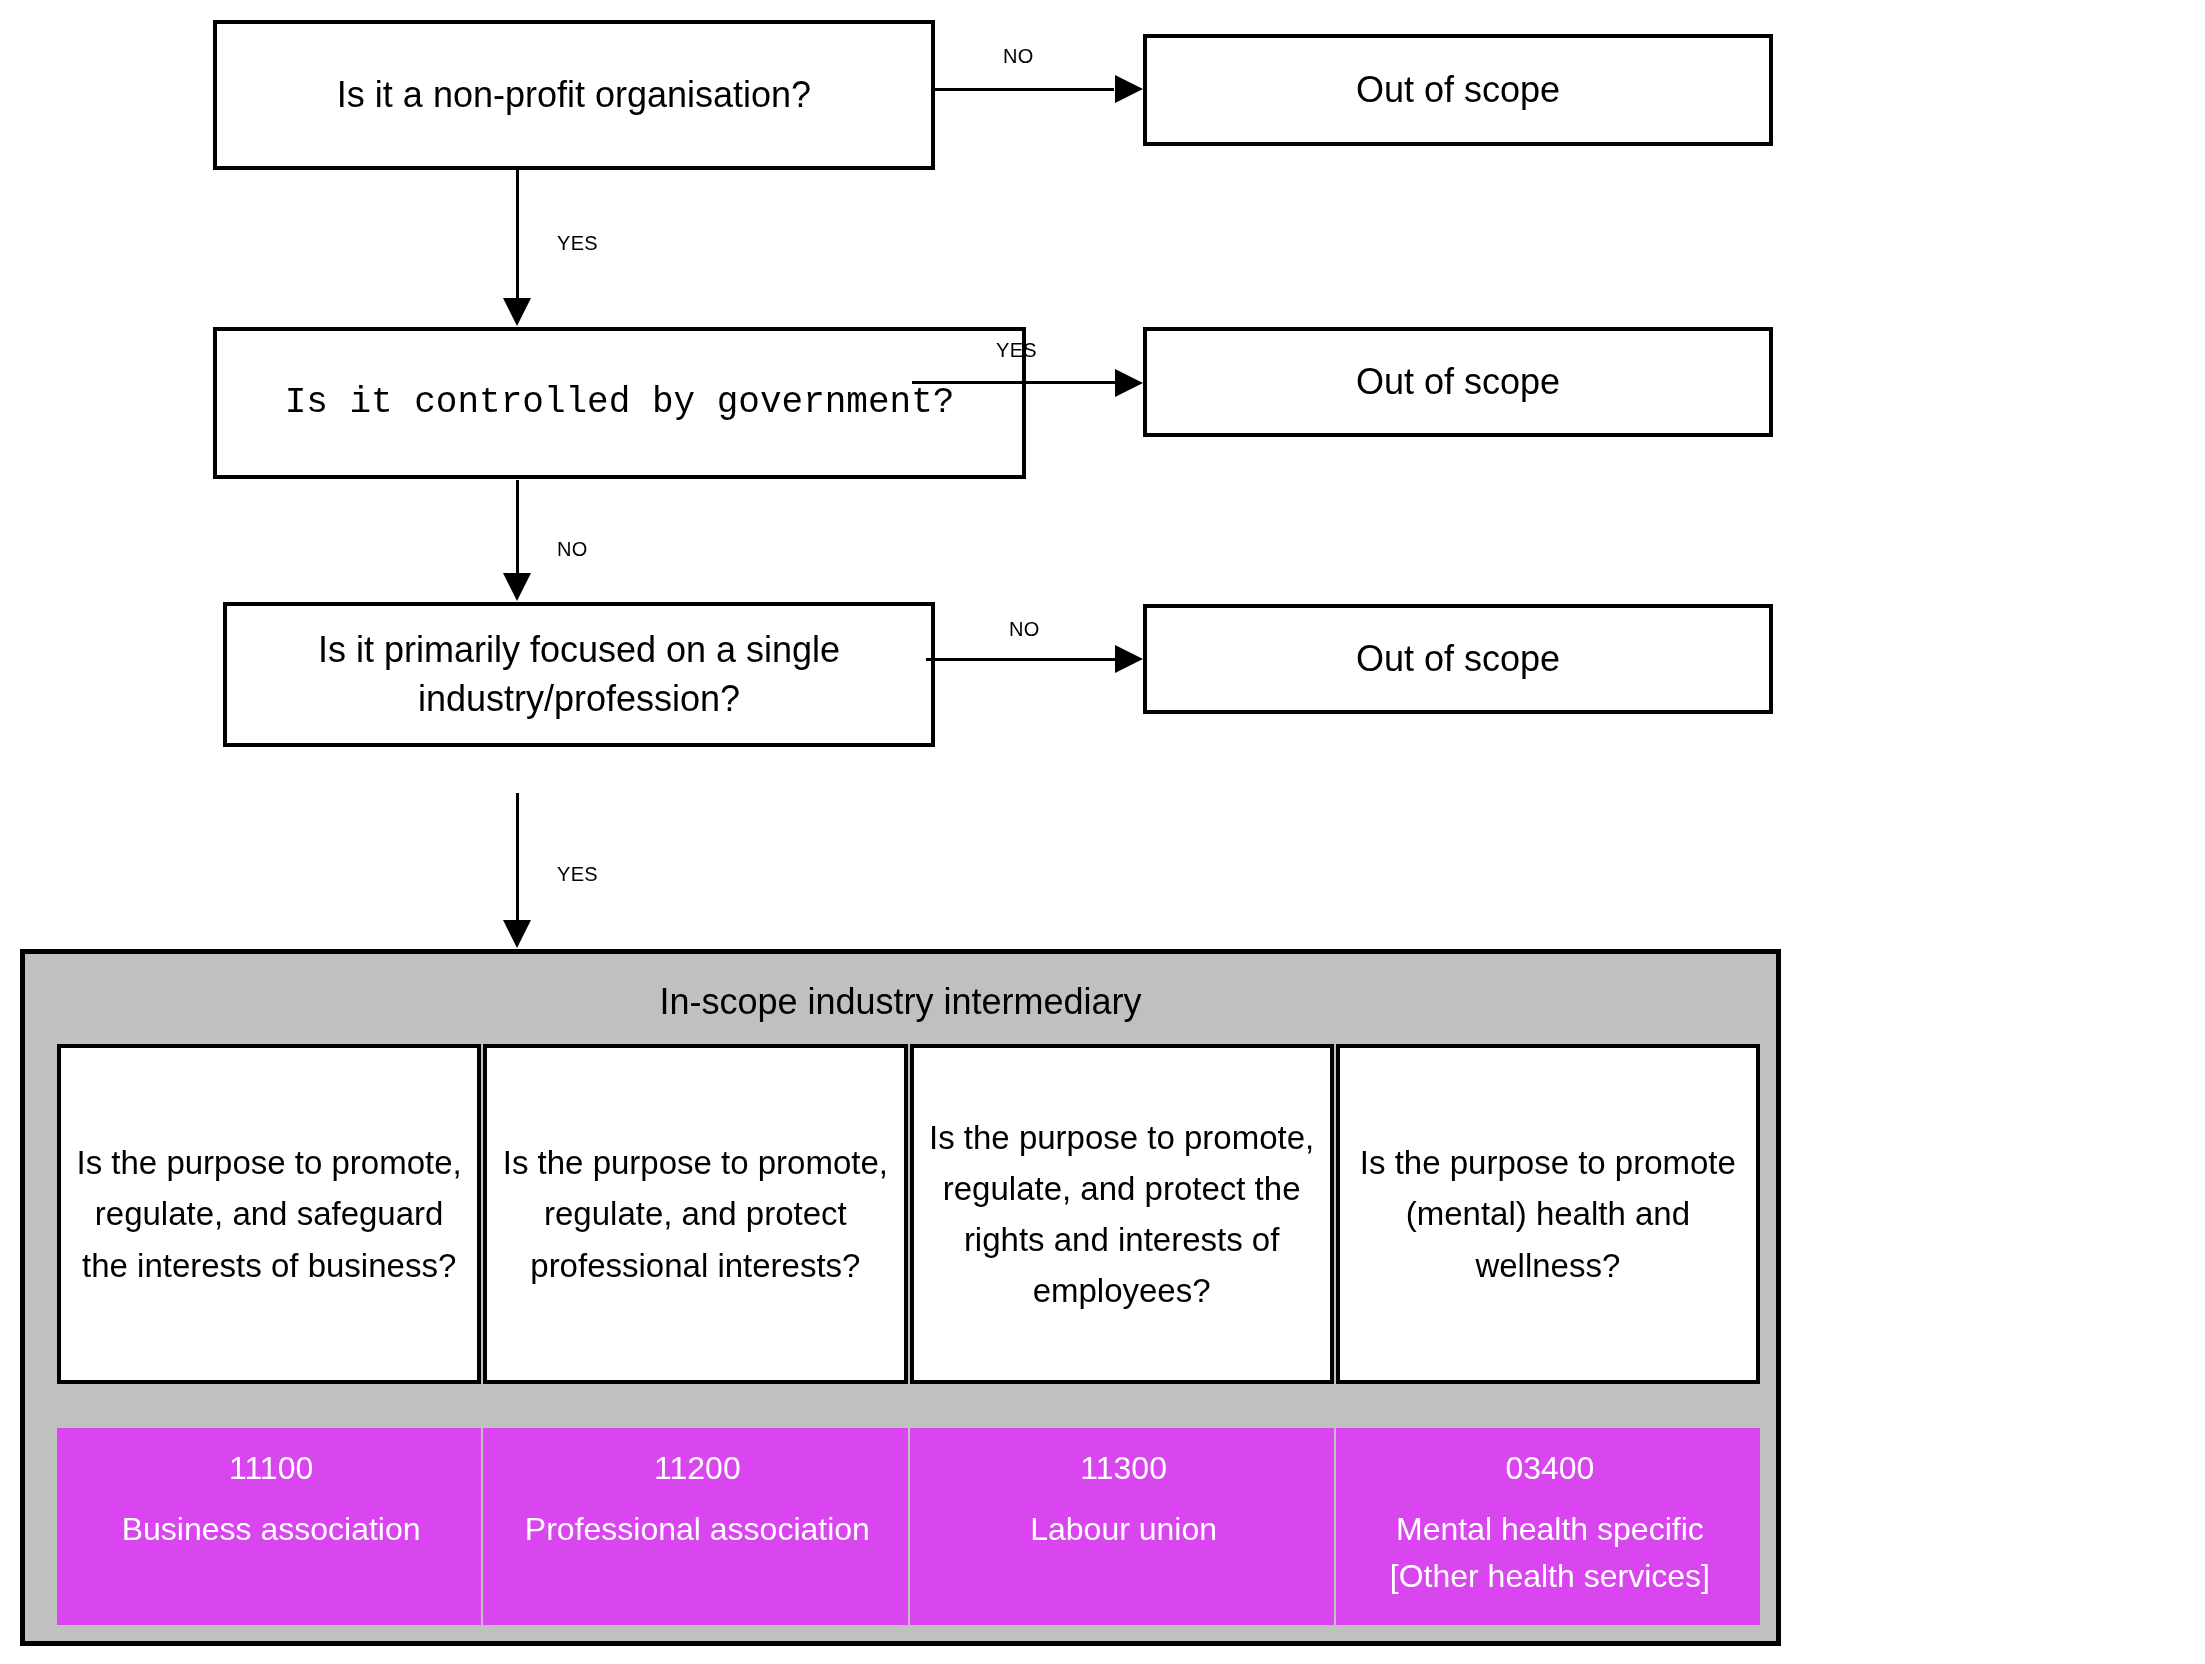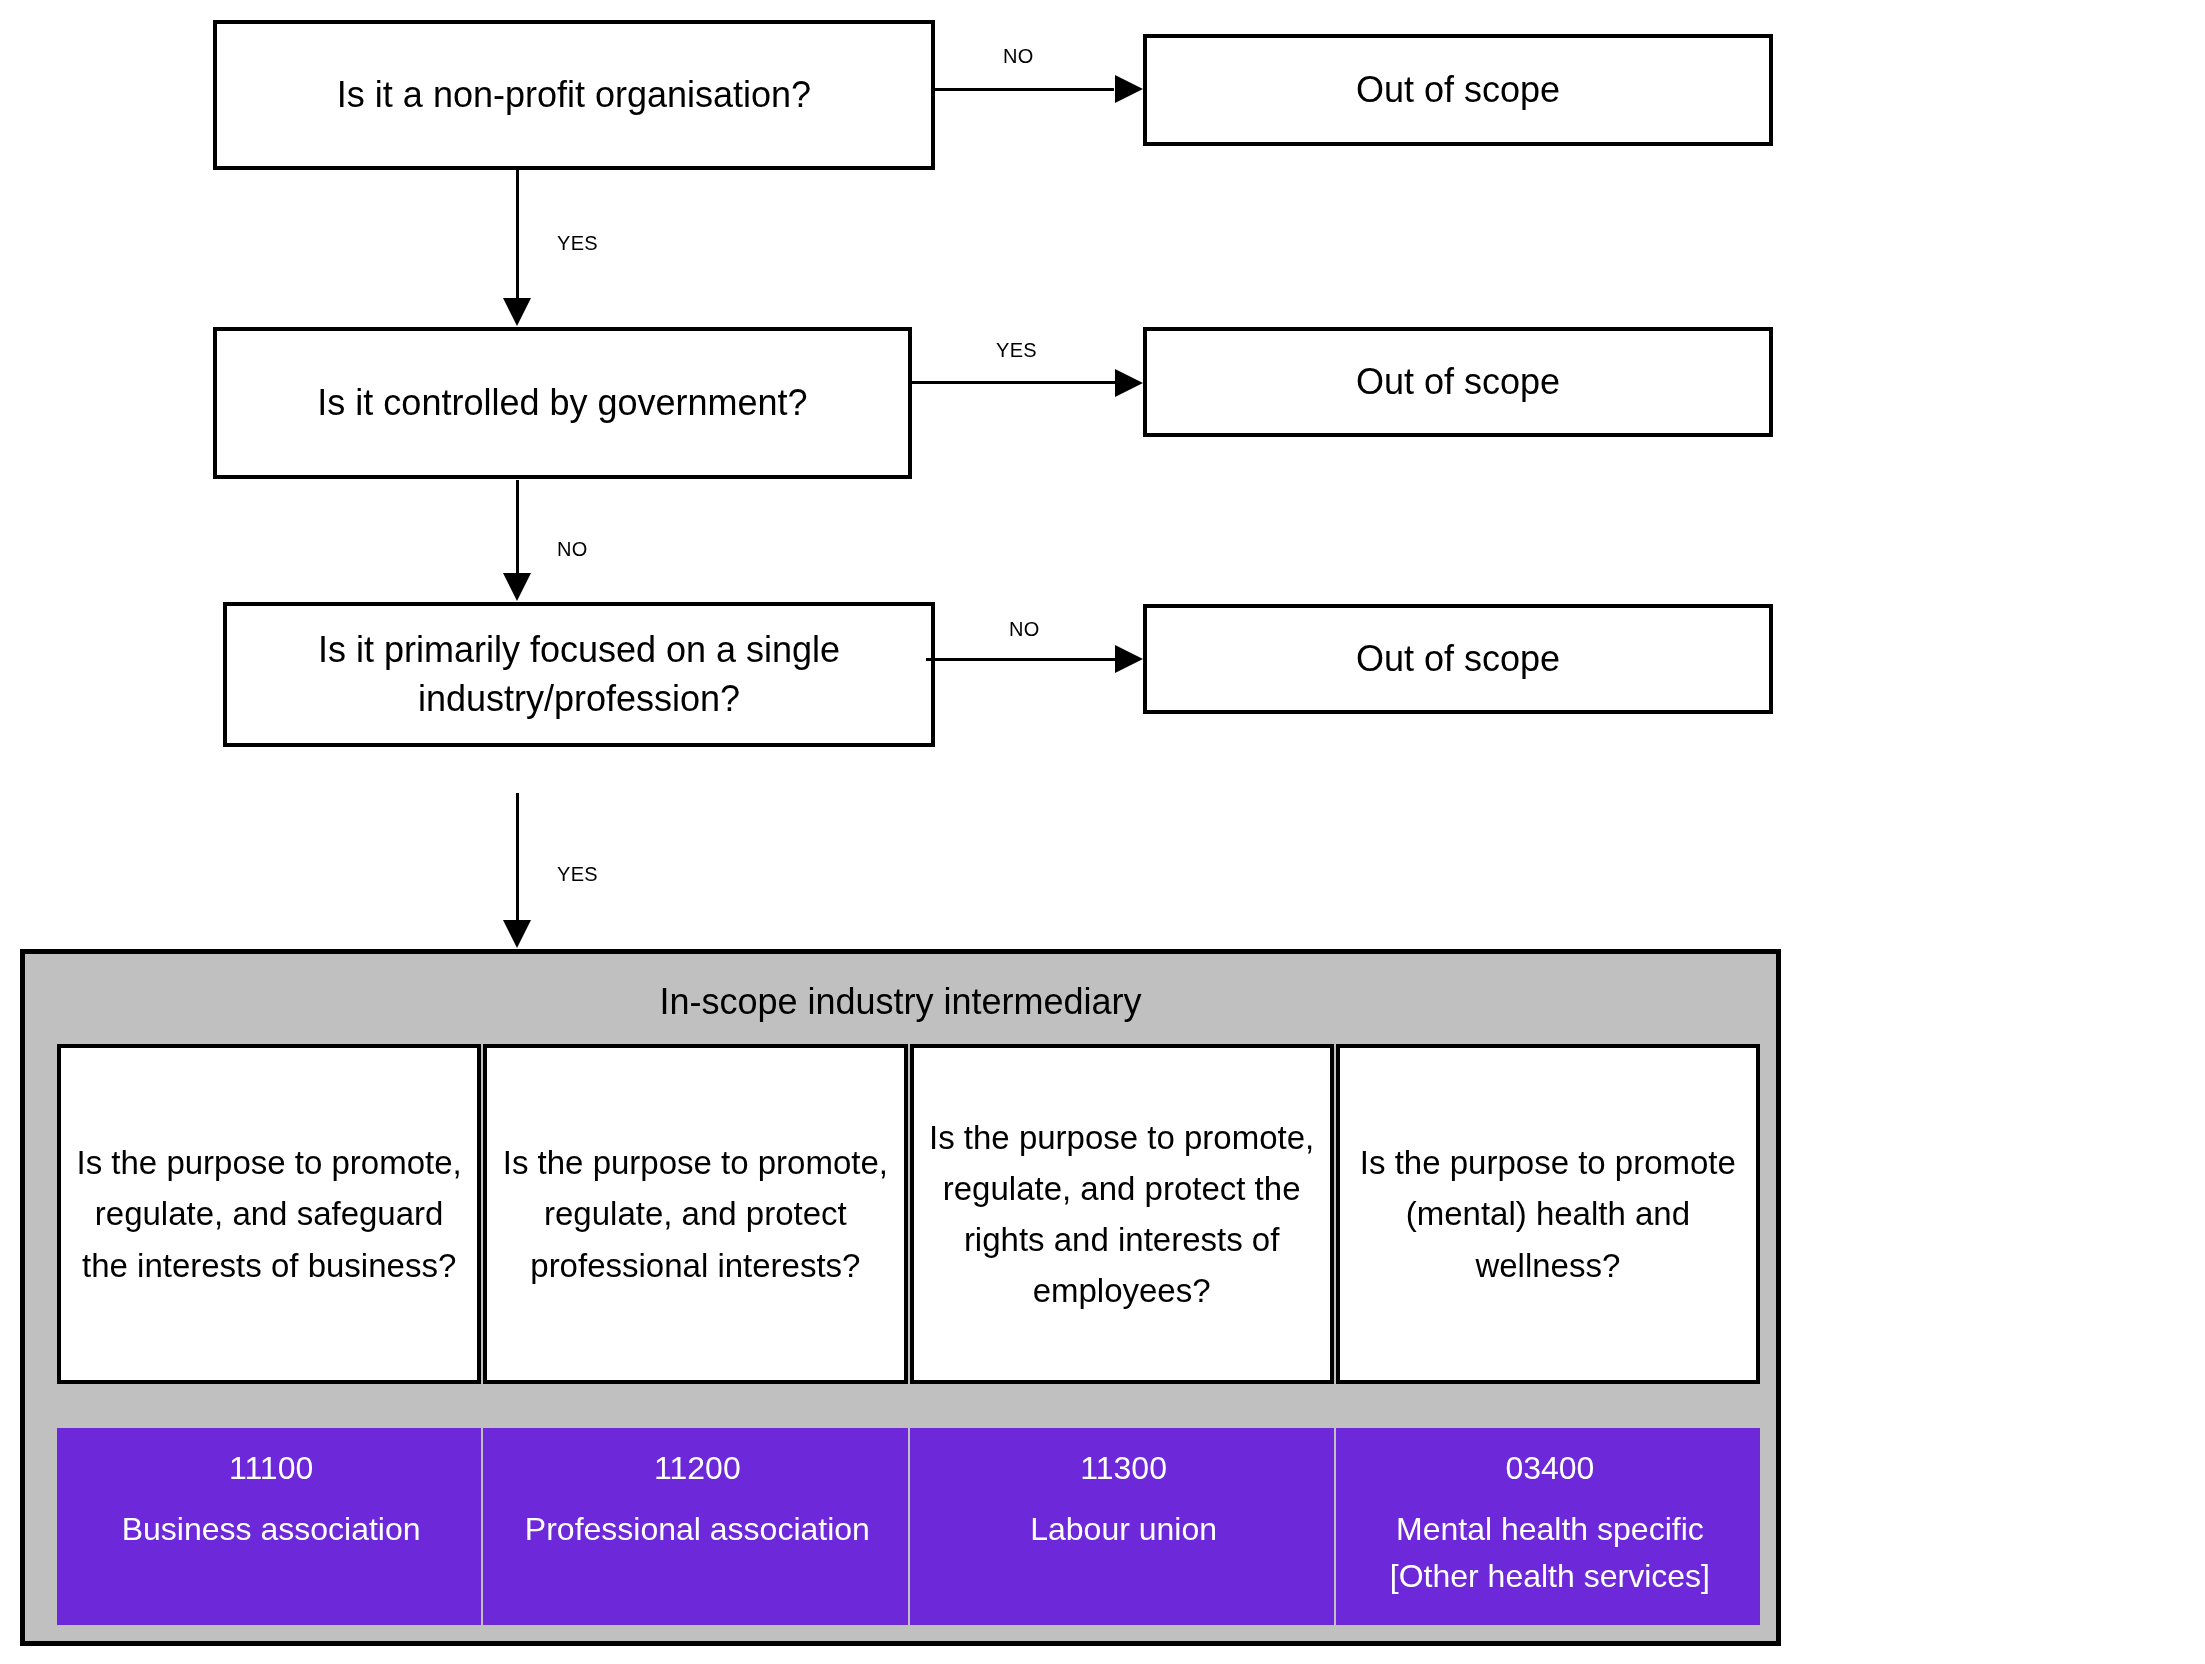--- a/index.html
+++ b/index.html
@@ -92,21 +92,21 @@
     align-items: center;
     justify-content: center;
     text-align: center;
     font-size: 33px;
     line-height: 1.55;
     padding: 6.6px 14.5px;
     box-sizing: border-box;
   }
   .gap { height: 44px; }
   .code-card {
-    background: #6d28d9;
+    background: #d946ef;
     color: #ffffff;
     flex: 1;
     display: flex;
     flex-direction: column;
     align-items: center;
     justify-content: flex-start;
     text-align: center;
     padding: 24px 8px 0 12px;
     box-sizing: border-box;
     font-size: 32px;
@@ -129,21 +129,21 @@
   <div class="abs edge-label" style="left:1003px; top:46px;">NO</div>
 
   <div class="abs node" style="left:1143px; top:34px; width:630px; height:112px;">
     <span>Out of scope</span>
   </div>
 
   <div class="abs vline" style="left:516px; top:170px; width:3.3px; height:132px;"></div>
   <div class="abs arrow-down" style="left:503px; top:298px;"></div>
   <div class="abs edge-label" style="left:557px; top:233px;">YES</div>
 
-  <div class="abs node" style="left:213px; top:327px; width:699px; height:152px;">
+  <div class="abs node" style="left:213px; top:327px; width:813px; height:152px;font-family:Liberation Mono, monospace;">
     <span>Is it controlled by government?</span>
   </div>
 
   <div class="abs hline" style="left:912px; top:381px; width:203px;"></div>
   <div class="abs arrow-right" style="left:1115px; top:369px;"></div>
   <div class="abs edge-label" style="left:996px; top:340px;">YES</div>
 
   <div class="abs node" style="left:1143px; top:327px; width:630px; height:110px;">
     <span>Out of scope</span>
   </div>

